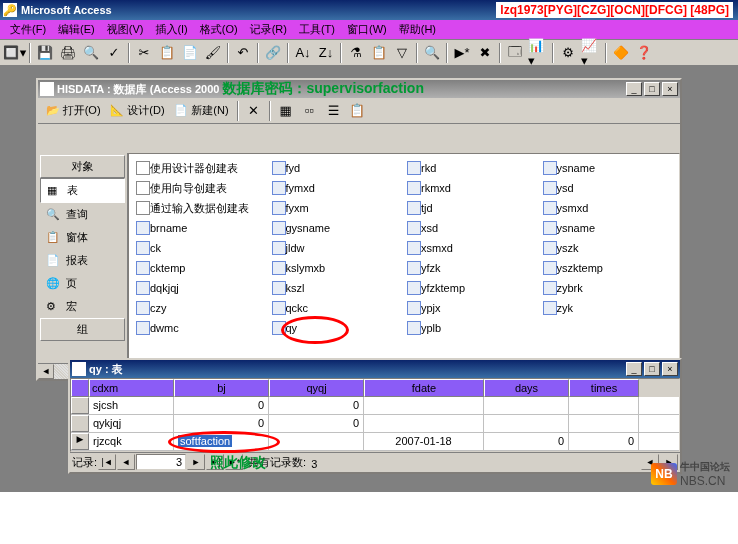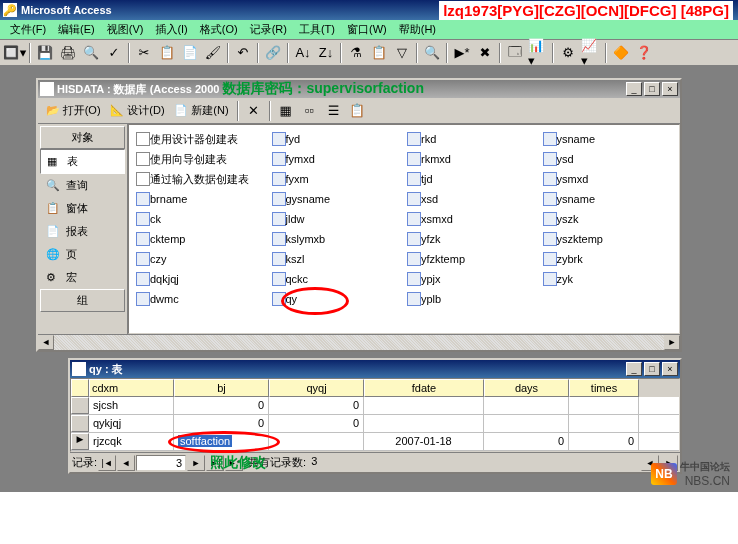--- a/index.html
+++ b/index.html
@@ -1,58 +1,58 @@
 <!DOCTYPE html>
 <html><head>
 <meta charset="utf-8">
 <style>
 * { box-sizing: border-box; margin: 0; padding: 0; }
 body { font-family: "Microsoft Sans Serif", "SimSun", sans-serif; font-size: 11px; background: #fff; width: 738px; height: 544px; overflow: hidden; position: relative; }
 .titlebar { background: linear-gradient(#0a246a, #3a6ea5); color: #fff; height: 20px; display: flex; align-items: center; padding: 0 3px; }
 .titlebar .icon { width: 14px; height: 14px; background: #fff; margin-right: 4px; display: inline-flex; align-items: center; justify-content: center; }
 .titlebar .title { flex: 1; font-weight: bold; font-size: 11px; }
-.titlebar .badge { background: #fff; color: #f00; font-weight: bold; padding: 1px 4px; margin-right: 2px; font-size: 15px; }
+.titlebar .badge { background: #fff; color: #f00; font-weight: bold; padding: 1px 4px; margin-right: 2px; font-size: 12px; }
 .win-btns { display: flex; gap: 2px; }
 .win-btn { width: 16px; height: 14px; background: #d4d0c8; border: 1px solid #fff; border-right-color: #404040; border-bottom-color: #404040; font-size: 9px; text-align: center; line-height: 12px; color: #000; }
-.menubar { background: #86efac; height: 20px; display: flex; align-items: center; padding: 0 4px; border-bottom: 1px solid #808080; }
+.menubar { background: #d946ef; height: 20px; display: flex; align-items: center; padding: 0 4px; border-bottom: 1px solid #808080; }
 .menubar span { padding: 2px 6px; cursor: default; }
 .toolbar { background: #d4d0c8; height: 26px; display: flex; align-items: center; padding: 2px 4px; border-bottom: 1px solid #808080; gap: 1px; }
 .tb-btn { width: 22px; height: 22px; border: 1px solid transparent; display: inline-flex; align-items: center; justify-content: center; font-size: 13px; }
 .tb-sep { width: 2px; height: 20px; border-left: 1px solid #808080; border-right: 1px solid #fff; margin: 0 2px; }
 .workspace { background: #808080; position: relative; height: 426px; }
 .mdi-window { position: absolute; background: #d4d0c8; border: 2px outset #d4d0c8; }
 .mdi-title { background: linear-gradient(#0a246a, #3a6ea5); color: #fff; height: 18px; display: flex; align-items: center; padding: 0 2px; font-size: 11px; }
 .mdi-title-inactive { background: linear-gradient(#808080, #b0b0b0); }
 .mdi-title .t-icon { width: 14px; height: 14px; margin-right: 3px; background: #fff; }
 .mdi-title .t-text { flex: 1; font-weight: bold; }
 .overlay-text { color: #009933; font-weight: bold; font-size: 14px; }
 .db-toolbar { background: #d4d0c8; height: 26px; display: flex; align-items: center; padding: 2px 4px; border-bottom: 1px solid #808080; gap: 2px; }
 .db-tb-item { padding: 2px 4px; display: inline-flex; align-items: center; gap: 3px; }
-.db-body { display: flex; height: 210px; }
+.db-body { display: flex; height: 210px; margin-top: 29px; }
 .db-sidebar { width: 90px; background: #d4d0c8; border-right: 1px solid #808080; padding: 2px; }
 .sb-header { background: #d4d0c8; padding: 3px 6px; font-weight: normal; text-align: center; border: 1px solid #808080; border-top-color: #fff; border-left-color: #fff; }
 .sb-item { display: flex; align-items: center; padding: 4px 6px; gap: 6px; cursor: default; }
 .sb-item.selected { background: #fff; border: 1px solid #808080; border-bottom-color: #fff; border-right-color: #fff; }
 .sb-icon { width: 14px; height: 14px; display: inline-block; }
 .db-list { flex: 1; background: #fff; border: 1px inset #d4d0c8; overflow: auto; padding: 4px; position: relative; }
 .db-cols { display: flex; }
 .db-col { flex: 1; }
 .db-item { display: flex; align-items: center; padding: 2px 3px; height: 20px; white-space: nowrap; }
 .db-item-icon { width: 14px; height: 14px; border: 1px solid #6989d8; background: #e8eef7; }
 .db-item-icon.wiz { background: #fff; border: 1px solid #888; }
 .red-circle { position: absolute; border: 3px solid #ff0000; border-radius: 50%; pointer-events: none; }
 .ds-window { left: 68px; top: 292px; width: 614px; }
 .ds-body { background: #d4d0c8; }
 .ds-grid { background: #fff; border: 1px inset #d4d0c8; }
 .ds-header-row { display: flex; background: #d4d0c8; }
 .ds-row { display: flex; border-bottom: 1px solid #c0c0c0; }
-.ds-cell-h { border: 1px solid #808080; border-top-color: #fff; border-left-color: #fff; text-align: center; padding: 2px; background: #fef9c3; font-size: 11px; }
+.ds-cell-h { border: 1px solid #808080; border-top-color: #fff; border-left-color: #fff; text-align: center; padding: 2px; background: #8b5cf6; font-size: 11px; }
 .ds-cell { padding: 2px 4px; border-right: 1px solid #c0c0c0; text-align: right; font-size: 11px; height: 17px; white-space: nowrap; overflow: hidden; }
 .ds-rowsel { width: 18px; background: #d4d0c8; border: 1px solid #808080; border-top-color: #fff; border-left-color: #fff; text-align: center; font-size: 9px; }
-.ds-nav { background: #d4d0c8; height: 20px; display: flex; align-items: flex-start; padding: 2px; border-top: 1px solid #808080; gap: 1px; }
+.ds-nav { background: #d4d0c8; height: 20px; display: flex; align-items: flex-end; padding: 2px; border-top: 1px solid #808080; gap: 1px; }
 .ds-nav-btn { width: 18px; height: 16px; background: #d4d0c8; border: 1px outset #d4d0c8; font-size: 9px; text-align: center; line-height: 14px; }
 .ds-nav-input { width: 50px; height: 16px; border: 1px inset #d4d0c8; text-align: right; padding: 0 3px; font-size: 11px; }
 .watermark { position: absolute; right: 8px; bottom: 4px; font-size: 10px; color: #444; display: flex; align-items: center; gap: 3px; }
 .wm-logo { width: 26px; height: 22px; background: linear-gradient(45deg,#ffcc00,#ff6600,#3366ff); border-radius: 3px; display: flex; align-items: center; justify-content: center; color: #fff; font-weight: bold; font-size: 12px; }
 .c0{width:18px}.c1{width:85px;text-align:left}.c2{width:95px}.c3{width:95px}.c4{width:120px;text-align:center}.c5{width:85px}.c6{width:70px}
 .highlight { background: #316ac5; color: #fff; padding: 0 2px; }
 .scroll-h { height: 16px; background: #d4d0c8; border-top: 1px solid #808080; display: flex; }
 .scroll-h .sbtn { width: 16px; background:#d4d0c8; border:1px outset #d4d0c8; text-align:center; font-size:9px; line-height:13px; }
 .scroll-h .strack { flex:1; background: repeating-linear-gradient(45deg,#e0e0e0,#e0e0e0 1px,#d4d0c8 1px,#d4d0c8 2px); }
 </style>
@@ -191,25 +191,25 @@
               <div class="db-item">
                 <span class="db-item-icon"></span>
                 <span>ck</span>
               </div>
               <div class="db-item">
                 <span class="db-item-icon"></span>
                 <span>cktemp</span>
               </div>
               <div class="db-item">
                 <span class="db-item-icon"></span>
+                <span>dqkjqj</span>
+              </div>
+              <div class="db-item">
+                <span class="db-item-icon"></span>
                 <span>czy</span>
-              </div>
-              <div class="db-item">
-                <span class="db-item-icon"></span>
-                <span>dqkjqj</span>
               </div>
               <div class="db-item">
                 <span class="db-item-icon"></span>
                 <span>dwmc</span>
               </div>
             </div>
           <div class="db-col" id="col2">
               <div class="db-item">
                 <span class="db-item-icon"></span>
                 <span>fyd</span>
@@ -395,19 +395,19 @@
         <span class="ds-nav-btn">◄</span>
         <span class="ds-nav-btn">►</span>
       </div>
     </div>
     <div class="red-circle" style="left:98px; top:71px; width:112px; height:22px;"></div>
     <div class="overlay-text" style="position:absolute; left:140px; top:94px;">照此修改</div>
   </div>
 
   <div class="watermark">
     <span class="wm-logo">NB</span>
-    <span style="display:flex;flex-direction:column;align-items:flex-end">
+    <span style="display:flex;flex-direction:column;align-items:flex-start">
       <span style="font-weight:bold">牛中国论坛</span>
       <span style="font-size:12px">NBS.CN</span>
     </span>
   </div>
 
 </div>
 
 </body></html>

